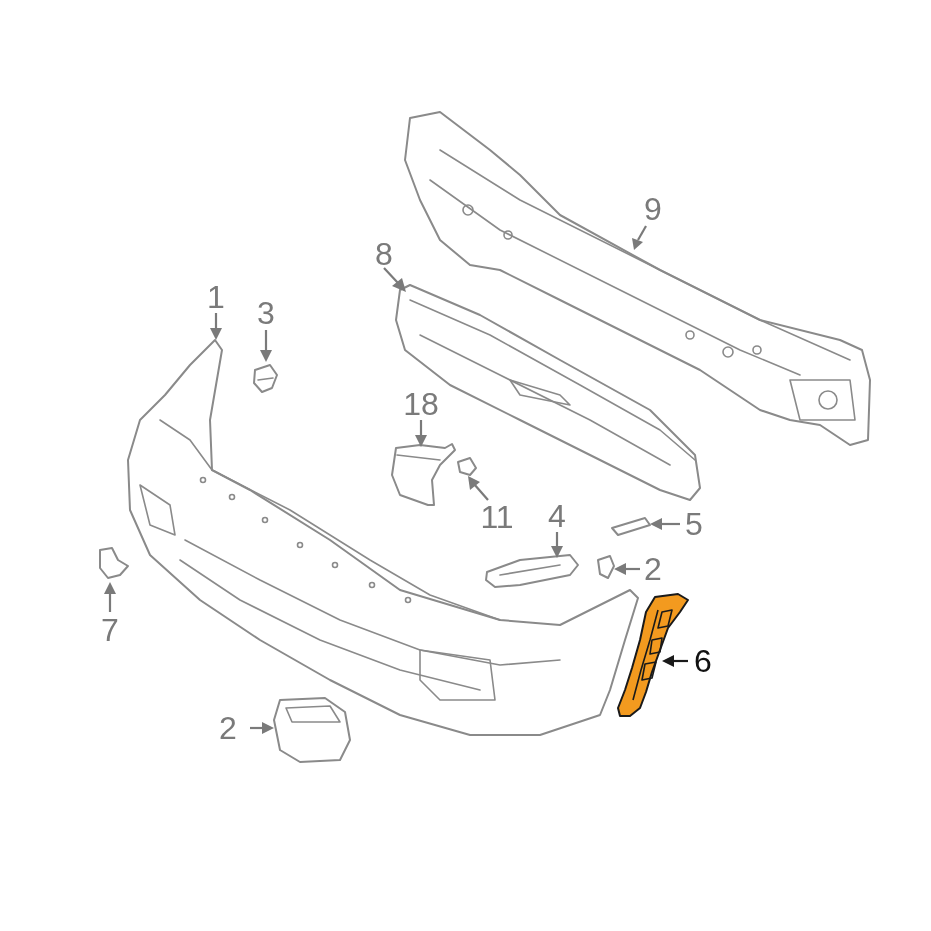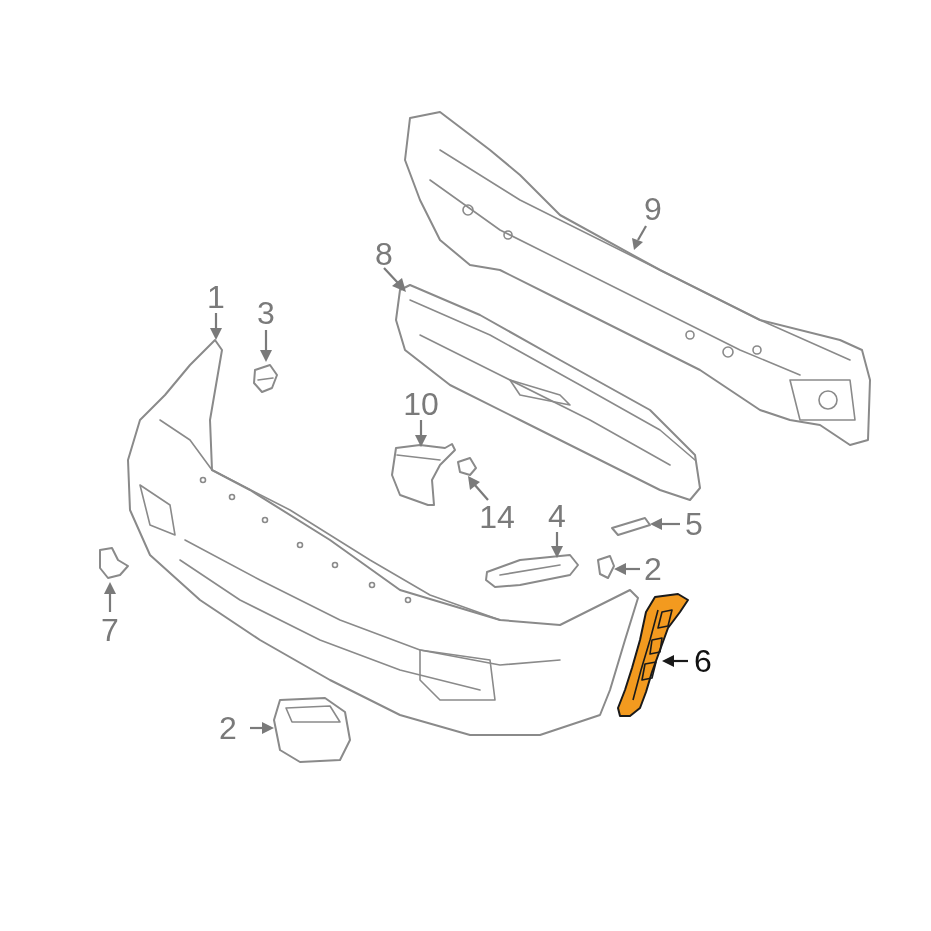--- a/index.html
+++ b/index.html
@@ -133,16 +133,16 @@
 <div>
   <div class="callout" style="left:216px;top:297px">1</div>
   <div class="callout" style="left:653px;top:569px">2</div>
   <div class="callout" style="left:266px;top:313px">3</div>
   <div class="callout" style="left:557px;top:516px">4</div>
   <div class="callout" style="left:694px;top:524px">5</div>
   <div class="callout active" style="left:703px;top:661px">6</div>
   <div class="callout" style="left:110px;top:630px">7</div>
   <div class="callout" style="left:384px;top:254px">8</div>
   <div class="callout" style="left:653px;top:209px">9</div>
-  <div class="callout" style="left:421px;top:404px">10</div>
-  <div class="callout" style="left:497px;top:517px">14</div>
+  <div class="callout" style="left:421px;top:404px">18</div>
+  <div class="callout" style="left:497px;top:517px">11</div>
   <div class="callout" style="left:228px;top:728px">2</div>
 </div>
 
 </body></html>

